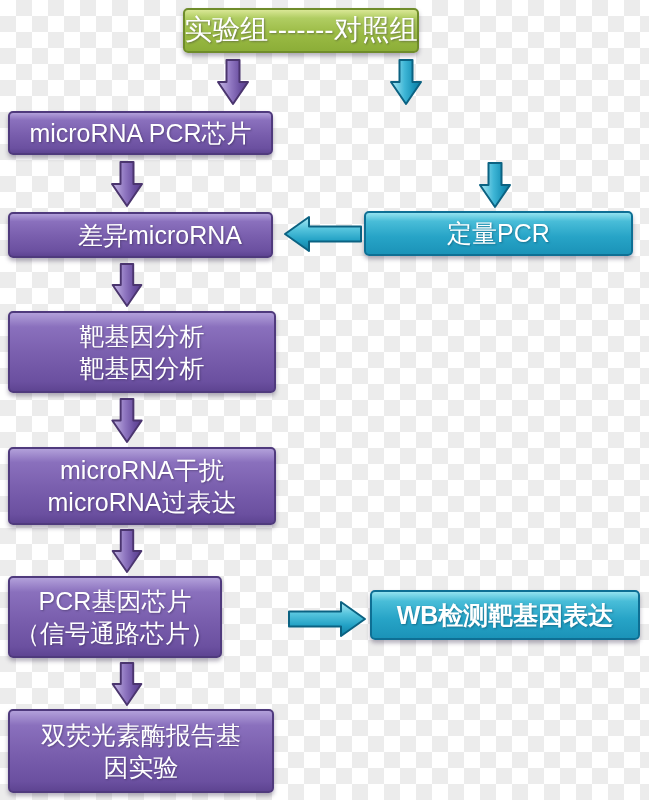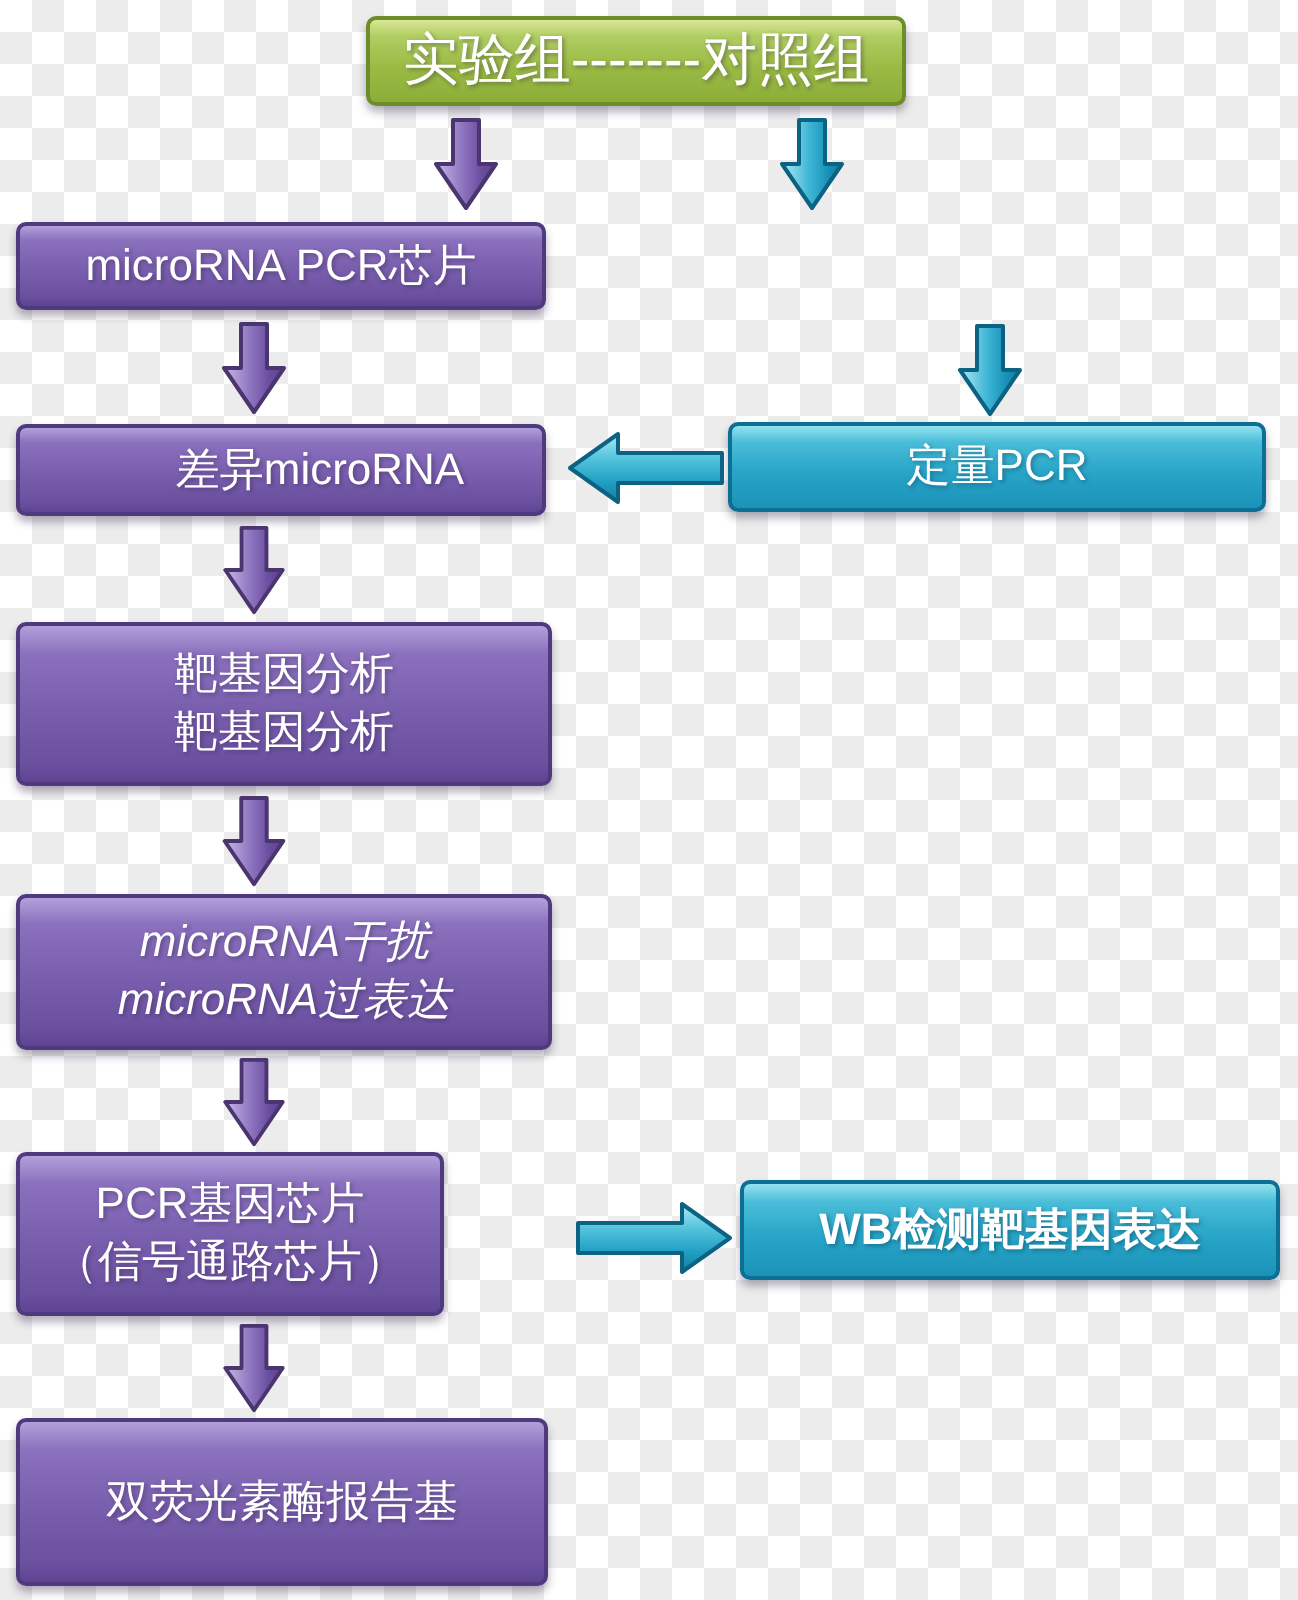--- a/index.html
+++ b/index.html
@@ -16,21 +16,21 @@
     background-position:0 0,16px 16px;
   }
   .box{
     position:absolute;
     box-sizing:border-box;
     display:flex;flex-direction:column;
     align-items:center;justify-content:center;
     border-radius:5px;
     color:#ffffff;
     text-align:center;
-    font-size:22px;
+    font-size:25px;
     line-height:1.3;
     text-shadow:1px 1px 2px rgba(40,30,60,0.4);
     box-shadow:0 3px 4px rgba(70,60,90,0.40);
     white-space:nowrap;
   }
   .purple{
     background:linear-gradient(180deg,#b2a0da 0%,#8a70bd 18%,#7a5fae 52%,#6b50a0 88%,#5e4492 100%);
     border:2px solid #4f3a7d;
   }
   .green{
@@ -67,21 +67,21 @@
       </linearGradient>
       <linearGradient id="gradCyanH" x1="0" y1="0" x2="0" y2="1">
         <stop offset="0" stop-color="#aee9f4"></stop>
         <stop offset="0.35" stop-color="#55c4dd"></stop>
         <stop offset="0.7" stop-color="#21a0c4"></stop>
         <stop offset="1" stop-color="#137d9f"></stop>
       </linearGradient>
     </defs>
   </svg>
 
-  <div class="box green" style="left:183px;top:8px;width:270px;height:45px;font-size:28px;">
+  <div class="box green" style="left:183px;top:8px;width:236px;height:45px;font-size:28px;">
     <span class="ln">实验组-------对照组</span>
   </div>
 
   <svg class="arrow" style="left:216px;top:58px;" width="34" height="48" viewBox="0 0 34 48">
     <polygon points="10.5,2 23.5,2 23.5,24 32,24 17,46 2,24 10.5,24" fill="url(#gradPurpleA)" stroke="#4b356f" stroke-width="2" stroke-linejoin="round"></polygon>
   </svg>
   <svg class="arrow" style="left:389px;top:58px;" width="34" height="48" viewBox="0 0 34 48">
     <polygon points="10.5,2 23.5,2 23.5,24 32,24 17,46 2,24 10.5,24" fill="url(#gradCyanA)" stroke="#0b6282" stroke-width="2" stroke-linejoin="round"></polygon>
   </svg>
 
@@ -113,21 +113,21 @@
 
   <div class="box purple" style="left:8px;top:311px;width:268px;height:82px;">
     <span class="ln">靶基因分析</span>
     <span class="ln">靶基因分析</span>
   </div>
 
   <svg class="arrow" style="left:110px;top:397px;" width="34" height="47" viewBox="0 0 34 48">
     <polygon points="10.5,2 23.5,2 23.5,24 32,24 17,46 2,24 10.5,24" fill="url(#gradPurpleA)" stroke="#4b356f" stroke-width="2" stroke-linejoin="round"></polygon>
   </svg>
 
-  <div class="box purple" style="left:8px;top:447px;width:268px;height:78px;font-style:italic;">
+  <div class="box purple" style="left:8px;top:447px;width:268px;height:78px;">
     <span class="ln">microRNA干扰</span>
     <span class="ln">microRNA过表达</span>
   </div>
 
   <svg class="arrow" style="left:110px;top:528px;" width="34" height="46" viewBox="0 0 34 48">
     <polygon points="10.5,2 23.5,2 23.5,24 32,24 17,46 2,24 10.5,24" fill="url(#gradPurpleA)" stroke="#4b356f" stroke-width="2" stroke-linejoin="round"></polygon>
   </svg>
 
   <div class="box purple" style="left:8px;top:576px;width:214px;height:82px;">
     <span class="ln">PCR基因芯片</span>
@@ -141,15 +141,16 @@
   <div class="box cyan" style="left:370px;top:590px;width:270px;height:50px;font-weight:bold;">
     <span class="ln">WB检测靶基因表达</span>
   </div>
 
   <svg class="arrow" style="left:110px;top:661px;" width="34" height="46" viewBox="0 0 34 48">
     <polygon points="10.5,2 23.5,2 23.5,24 32,24 17,46 2,24 10.5,24" fill="url(#gradPurpleA)" stroke="#4b356f" stroke-width="2" stroke-linejoin="round"></polygon>
   </svg>
 
   <div class="box purple" style="left:8px;top:709px;width:266px;height:84px;">
     <span class="ln">双荧光素酶报告基</span>
+    <span class="ln">因实验</span>
   </div>
 
 </div>
 
 </body></html>

